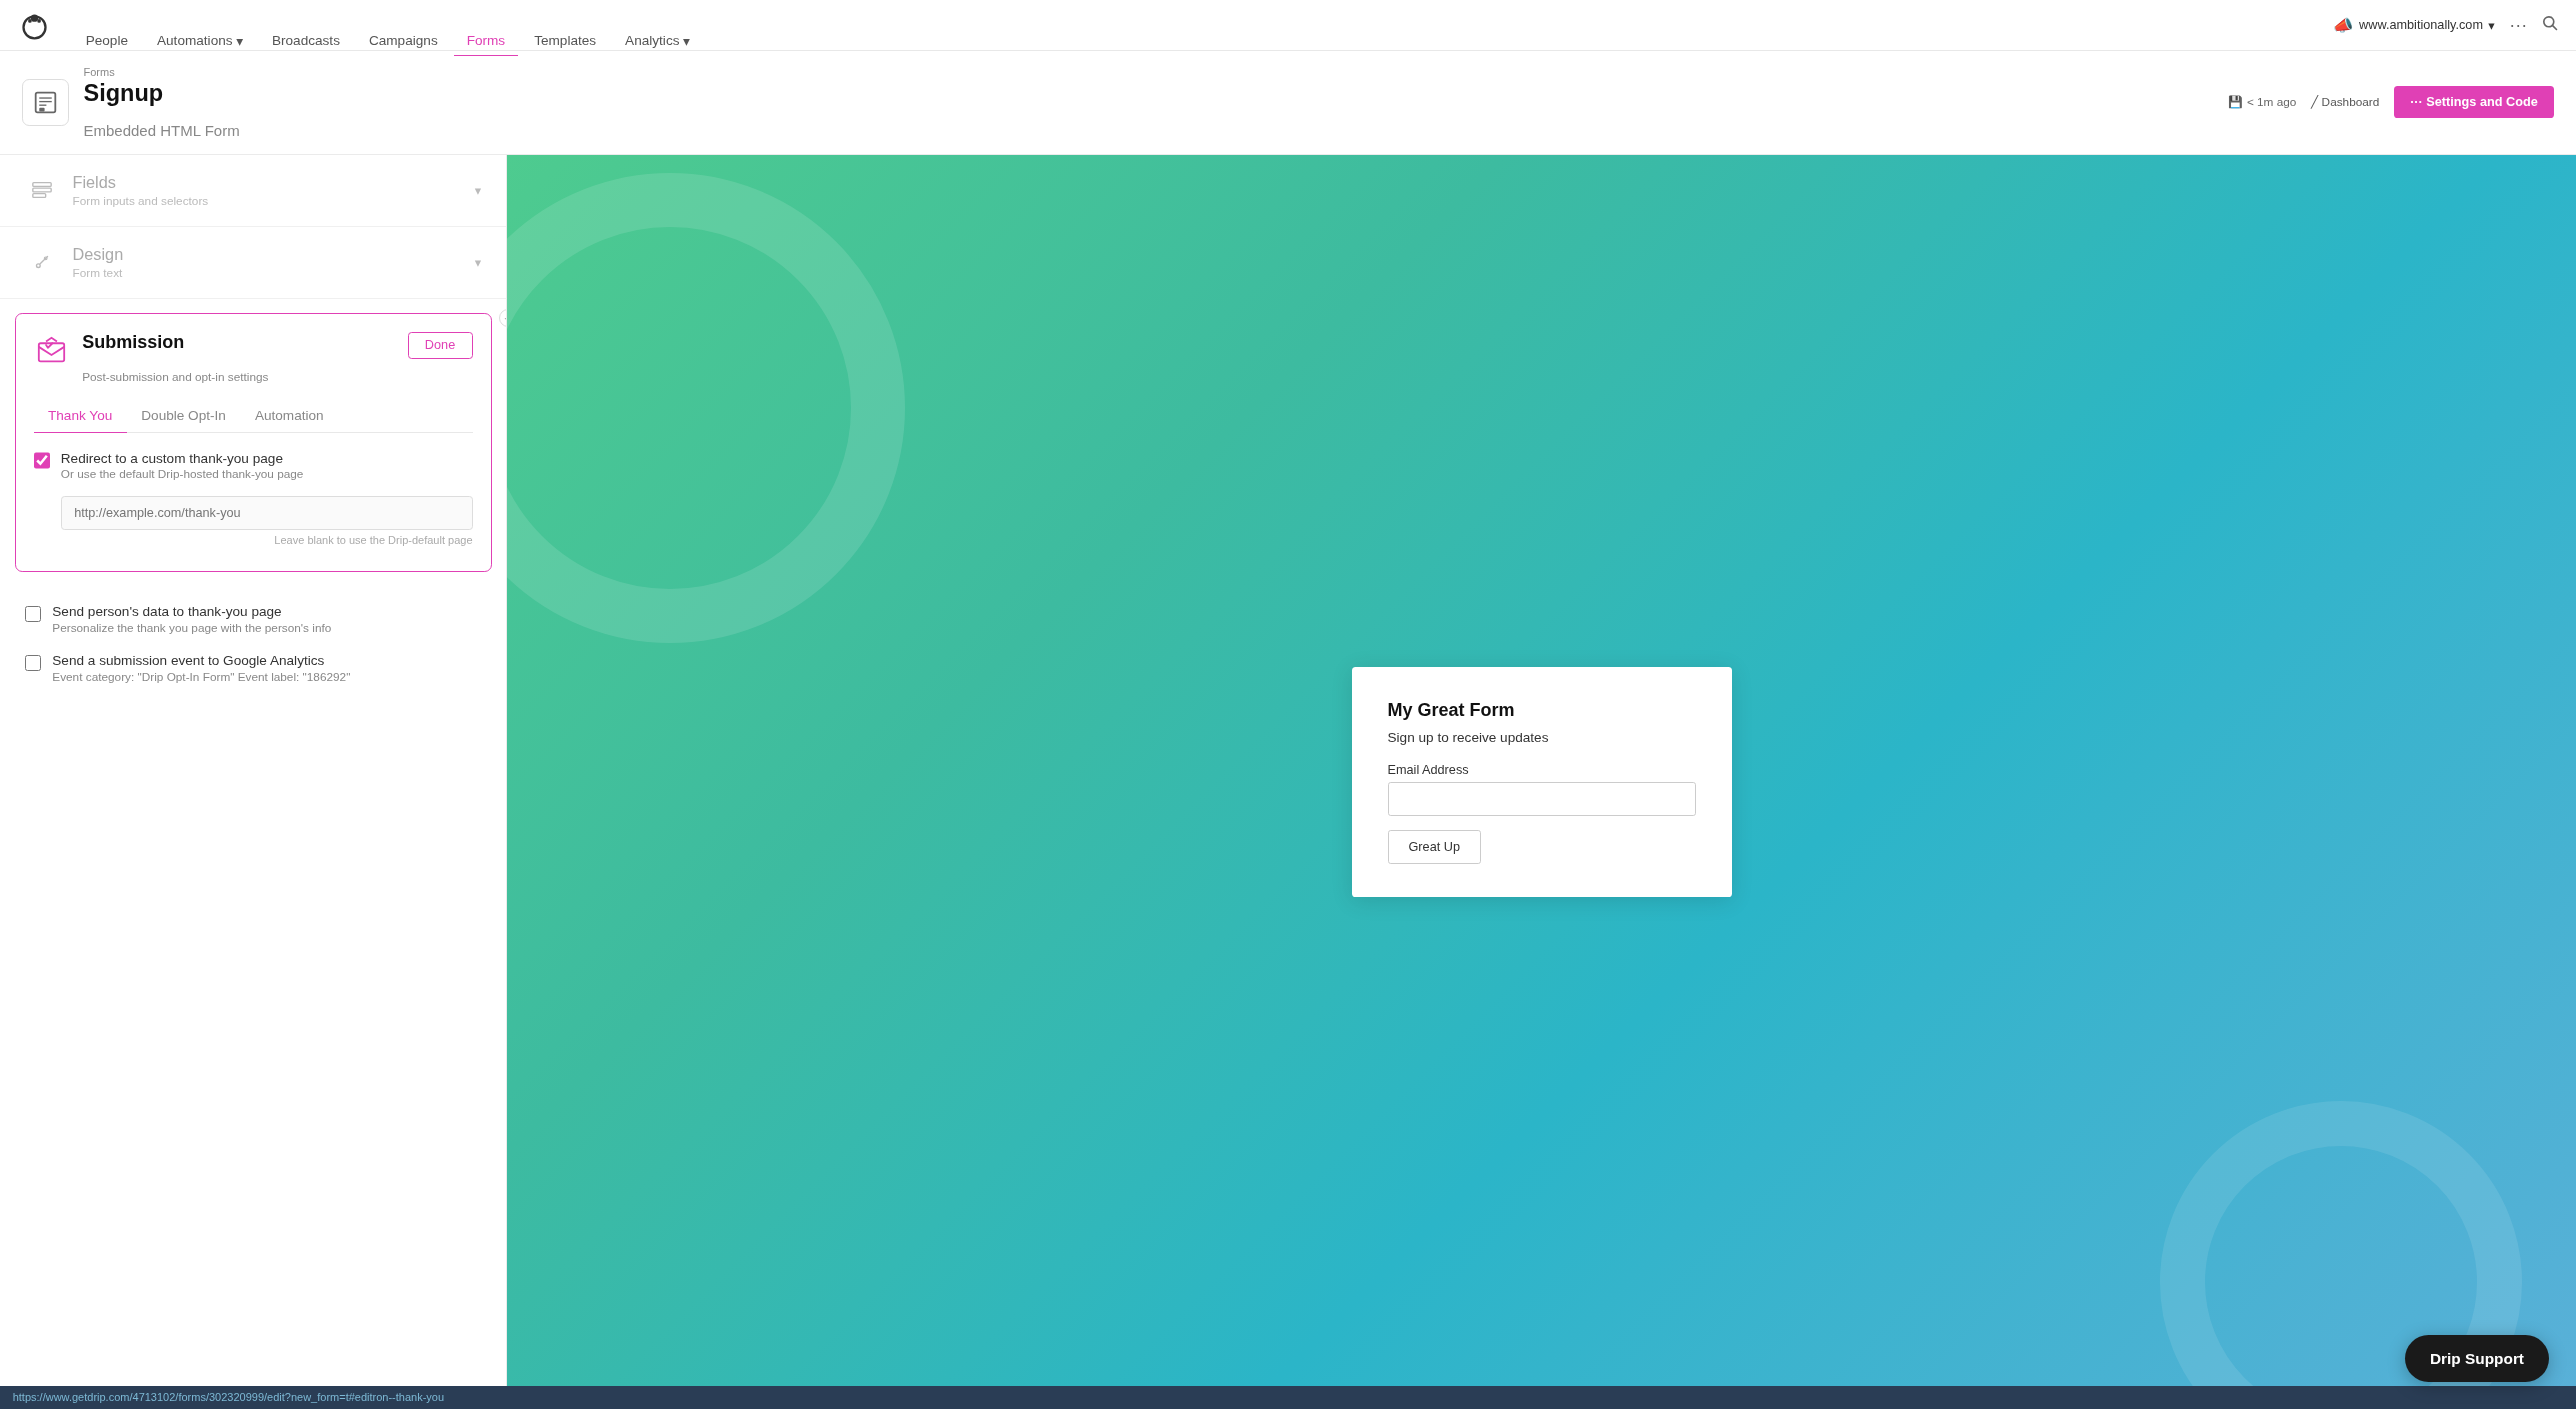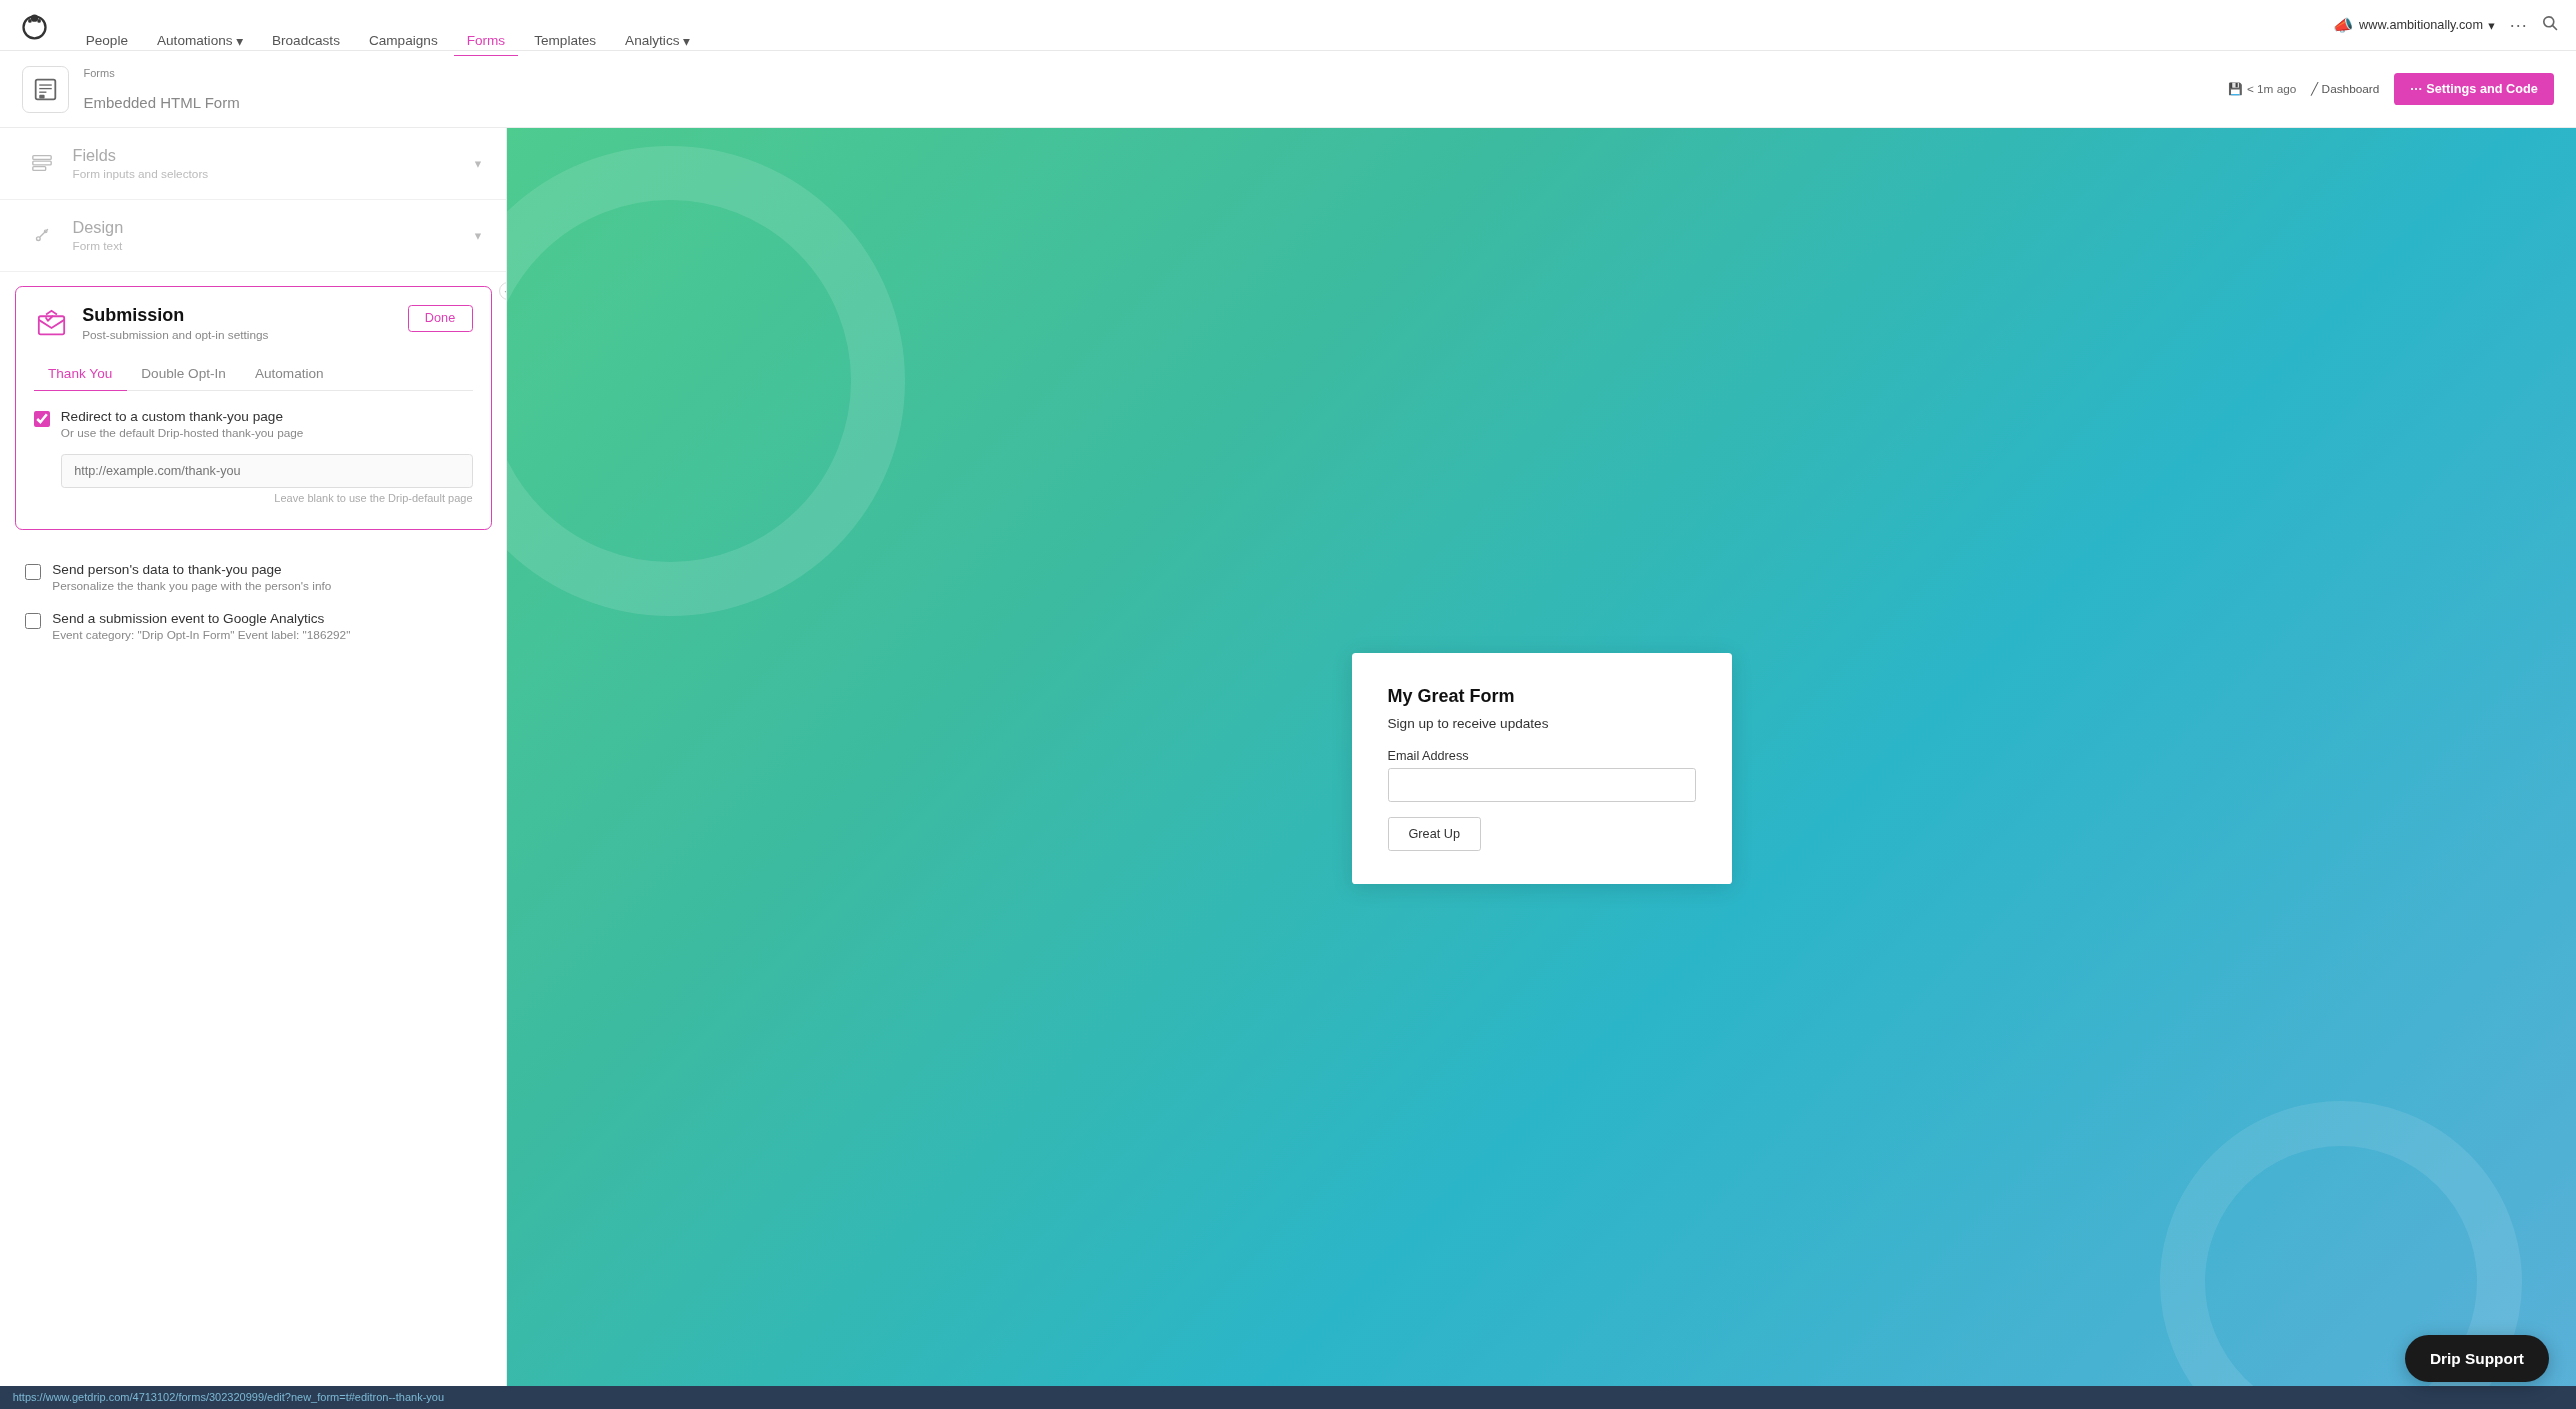--- a/index.html
+++ b/index.html
@@ -81,21 +81,21 @@
 
     
     .submission-section {
       border: 1.8px solid #e040b5; border-radius: 7.2px; margin: 14.5px; padding: 18px;
       background: #fff;
     }
     .submission-header { display: flex; align-items: flex-start; margin-bottom: 14.5px; }
     .submission-icon { width: 36px; height: 36px; margin-right: 12.7px; flex-shrink: 0; display: flex; align-items: center; justify-content: center; color: #e040b5; font-size: 20px; }
     .submission-title-block { flex: 1; }
     .submission-title { font-size: 18px; font-weight: 700; color: #111; }
-    .submission-subtitle { font-size: 11.8px; color: #888; margin-top: 2px; }
+    .submission-subtitle { font-size: 11.8px; color: #888; margin-top: 17px; }
     .done-btn {
       border: 0.9px solid #e040b5; color: #e040b5; background: #fff;
       padding: 5.4px 16.3px; border-radius: 3.6px; font-size: 12.7px; font-weight: 500; cursor: pointer;
     }
 
     
     .tabs { display: flex; border-bottom: 0.9px solid #e8e8e8; margin-bottom: 18px; }
     .tab {
       padding: 9px 14.5px; font-size: 13.6px; cursor: pointer; color: #888;
       border-bottom: 1.8px solid transparent; margin-bottom: -0.9px;
@@ -239,20 +239,21 @@
       <svg width="25" height="25" viewBox="0 0 28 28" fill="none">
         <rect x="3" y="3" width="22" height="22" rx="2" stroke="#666" stroke-width="2"></rect>
         <line x1="7" y1="9" x2="21" y2="9" stroke="#666" stroke-width="1.5"></line>
         <line x1="7" y1="13" x2="21" y2="13" stroke="#666" stroke-width="1.5"></line>
         <line x1="7" y1="17" x2="15" y2="17" stroke="#666" stroke-width="1.5"></line>
         <rect x="7" y="20" width="6" height="4" rx="1" fill="#666"></rect>
       </svg>
     </div>
     <div class="header-text">
       <div class="header-breadcrumb">Forms</div>
+      <div class="header-title">Signup</div>
       <div class="header-subtitle">Embedded HTML Form</div>
     </div>
     <div class="header-actions">
       <div class="header-save">
         <span>💾</span>
         <span>&lt; 1m ago</span>
       </div>
       <a class="header-dashboard">
         <span>╱</span>
         <span>Dashboard</span>

